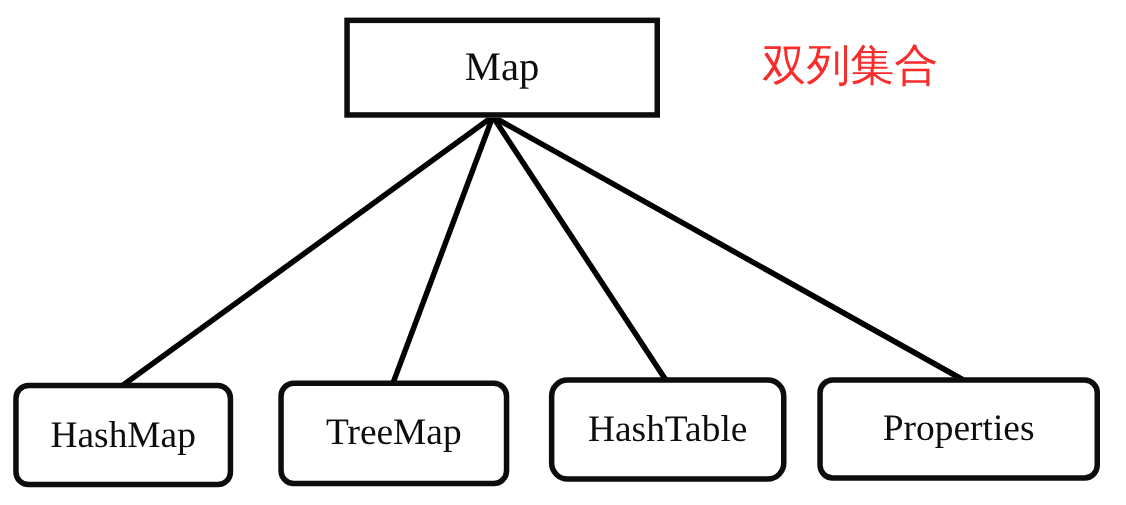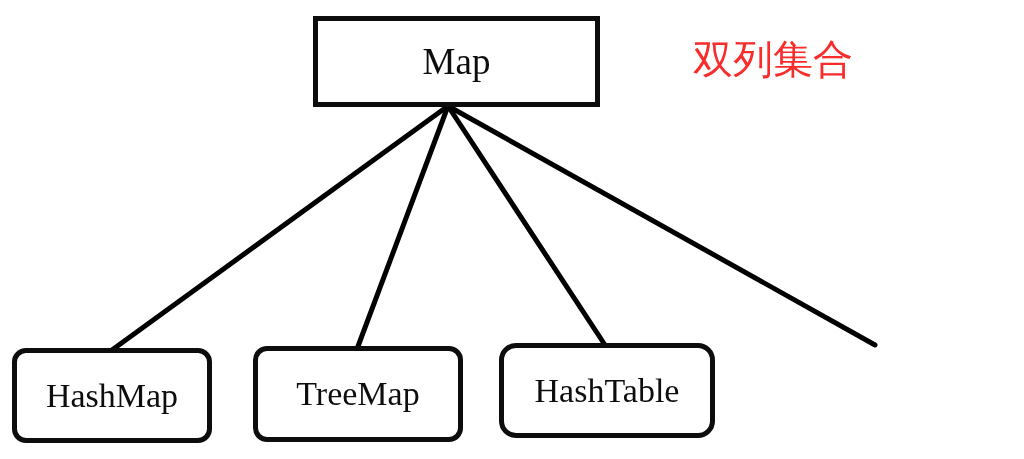--- a/index.html
+++ b/index.html
@@ -85,16 +85,19 @@
   </div>
 
   <div class="node child-node node-hashmap">
     <span>HashMap</span>
   </div>
 
   <div class="node child-node node-hashtable">
     <span>HashTable</span>
   </div>
 
+  <div class="node child-node node-properties">
+    <span>Properties</span>
+  </div>
 
   <div class="annotation" style="color: rgb(249, 44, 44);">双列集合</div>
 
 </div>
 
 </body></html>

